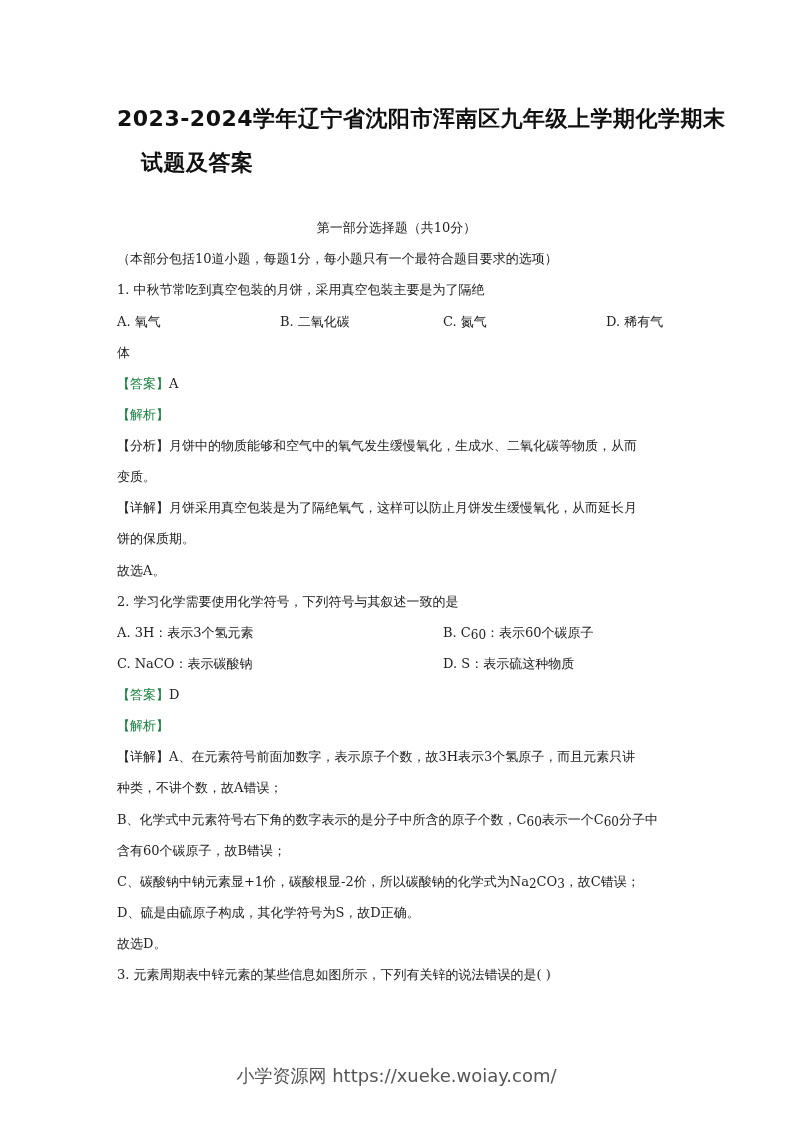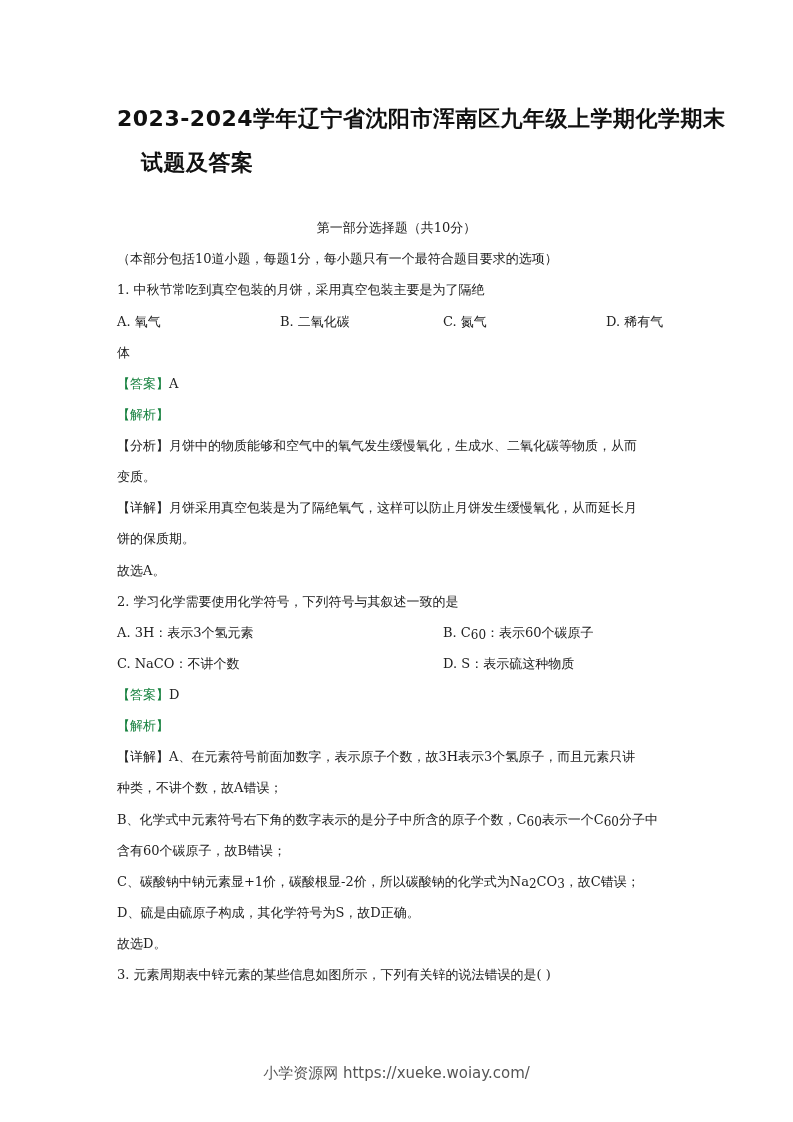--- a/index.html
+++ b/index.html
@@ -7,21 +7,21 @@
       font-family: "DejaVu Serif", "Liberation Serif", serif; color: #1a1a1a; }
     .page { position: absolute; left: 0; top: 0; width: 793px; height: 1122px; }
     .title { position: absolute; left: 117px; width: 570px; font-family: "DejaVu Sans", "Liberation Sans", sans-serif;
       font-weight: bold; font-size: 22px; color: #111; letter-spacing: 0.5px; white-space: nowrap; }
     .line { position: absolute; left: 117px; font-size: 13px; white-space: nowrap; color: #222; }
     .center { left: 0; width: 793px; text-align: center; }
     .opt { position: absolute; font-size: 13px; white-space: nowrap; color: #222; }
     .tag { color: #15803d; }
     .sub { font-size: 12px; vertical-align: -2px; }
     .footer { position: absolute; left: 0; width: 793px; top: 1064px; text-align: center;
-      font-family: "DejaVu Sans", "Liberation Sans", sans-serif; font-size: 15px; color: #555; }
+      font-family: "DejaVu Sans", "Liberation Sans", sans-serif; font-size: 18px; color: #555; }
   </style>
 </head>
 <body>
 
 <div class="page">
   <div class="title" style="top:104px;">2023-2024学年辽宁省沈阳市浑南区九年级上学期化学期末</div>
   <div class="title" style="top:148px;margin-left:24px;">试题及答案</div>
 
   <div class="line center" style="top:219px;">第一部分选择题（共10分）</div>
   <div class="line" style="top:250px;">（本部分包括10道小题，每题1分，每小题只有一个最符合题目要求的选项）</div>
@@ -41,21 +41,21 @@
   <div class="line" style="top:468px;">变质。</div>
   <div class="line" style="top:499px;">【详解】月饼采用真空包装是为了隔绝氧气，这样可以防止月饼发生缓慢氧化，从而延长月</div>
   <div class="line" style="top:530px;">饼的保质期。</div>
   <div class="line" style="top:562px;">故选A。</div>
 
   <div class="line" style="top:593px;">2. 学习化学需要使用化学符号，下列符号与其叙述一致的是</div>
   <div class="opt" style="top:624px; left:117px;">A. 3H：表示3个氢元素</div>
   <div class="opt" style="top:624px; left:443px;">
     <span>B. C</span><span class="sub">60</span><span>：表示60个碳原子</span>
   </div>
-  <div class="opt" style="top:655px; left:117px;">C. NaCO：不讲个数</div>
+  <div class="opt" style="top:655px; left:117px;">C. NaCO：表示碳酸钠</div>
   <div class="opt" style="top:655px; left:443px;">D. S：表示硫这种物质</div>
 
   <div class="line" style="top:686px;">
     <span class="tag">【答案】</span><span>D</span>
   </div>
   <div class="line tag" style="top:717px;">【解析】</div>
   <div class="line" style="top:748px;">【详解】A、在元素符号前面加数字，表示原子个数，故3H表示3个氢原子，而且元素只讲</div>
   <div class="line" style="top:779px;">种类，不讲个数，故A错误；</div>
   <div class="line" style="top:811px;">
     <span>B、化学式中元素符号右下角的数字表示的是分子中所含的原子个数，C</span><span class="sub">60</span><span>表示一个C</span><span class="sub">60</span><span>分子中</span>

